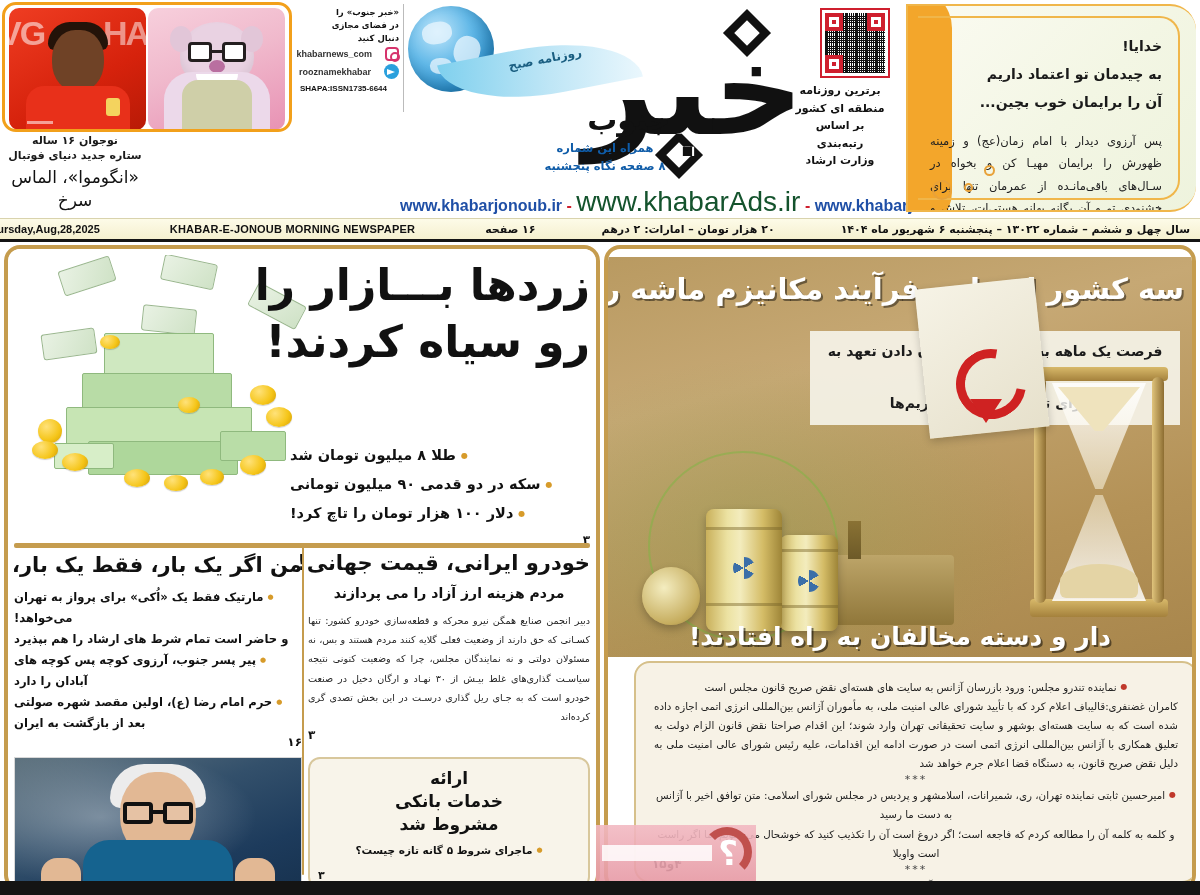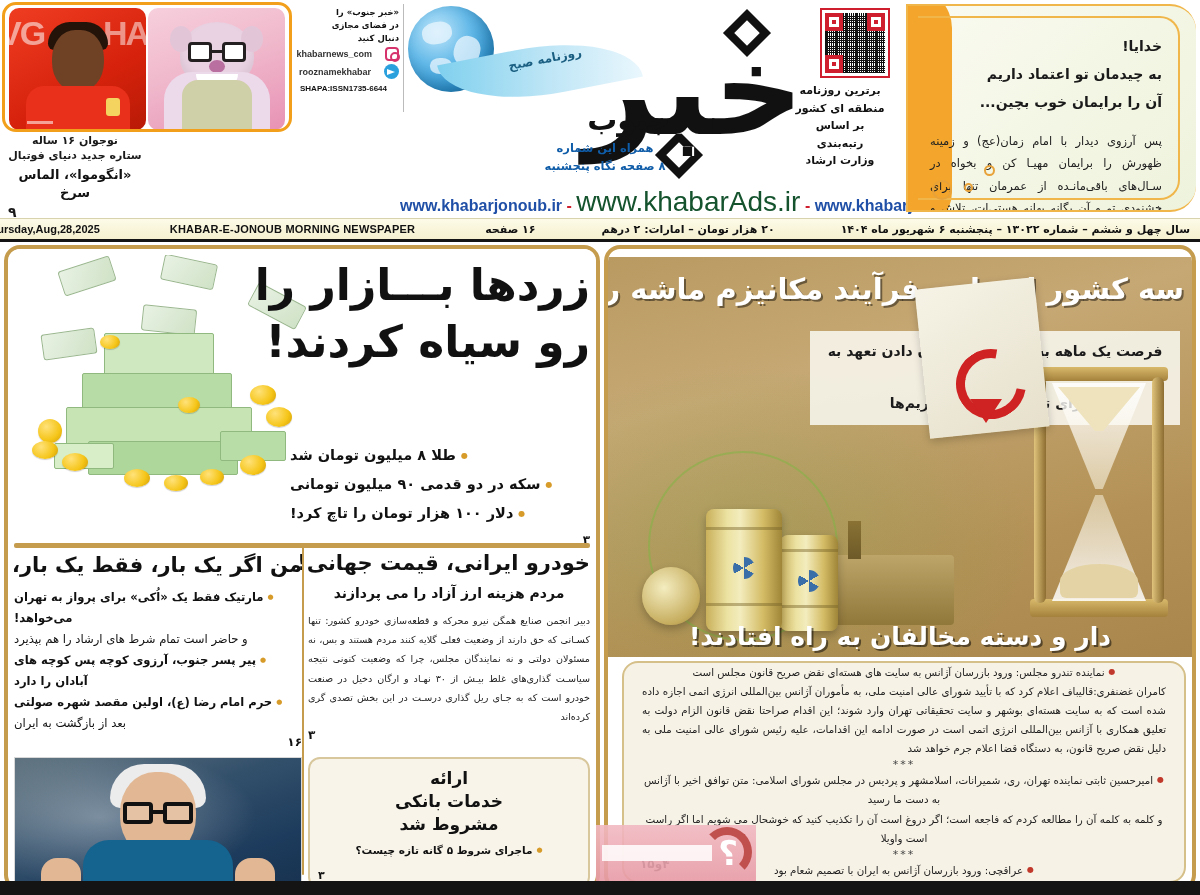--- a/index.html
+++ b/index.html
@@ -60,21 +60,21 @@
   .footballer .torso{ position:absolute; left:50%; bottom:0; transform:translateX(-50%);
       width:104px; height:44px; border-radius:18px 18px 0 0; background:#e8301a;}
   .footballer .badge{ position:absolute; right:26px; bottom:14px; width:14px;height:18px;
       background:#f4d35e; border-radius:3px;}
   .footballer .stripe{ position:absolute; left:18px; bottom:6px; width:26px;height:3px;background:rgba(255,255,255,.55);}
 
   .promo-cap { position:absolute; width:142px; text-align:center; direction:rtl; }
   .promo-cap.a { right:4px; top:134px; }
   .promo-cap.b { left:4px;  top:134px; }
   .promo-cap .l1 { font-size:11px; font-weight:700; color:#1a1a1a; line-height:1.35; }
-  .promo-cap .l2 { font-size:13px; font-weight:700; color:#111; line-height:1.4; margin-top:2px;}
+  .promo-cap .l2 { font-size:17px; font-weight:400; color:#111; line-height:1.4; margin-top:2px;}
   .promo-cap .pg { font-size:14px; font-weight:700; color:#1a1a1a; margin-top:2px;}
   .promo-cap.b .pg{ text-align:left; padding-left:4px;}
   .promo-cap.a .pg{ text-align:left; padding-left:6px;}
 
   
   .social { position:absolute; left:296px; top:4px; width:108px; height:108px;
     border-right:1px solid #bbb; padding:2px 4px; direction:rtl; }
   .social .hl { font-size:8.5px; font-weight:700; color:#111; line-height:1.5; text-align:right;}
   .social .row { display:flex; align-items:center; gap:13px; margin-top:3px; }
   .social .row .txt { font:700 9px "Liberation Sans",sans-serif; color:#333; direction:ltr;}
@@ -223,22 +223,22 @@
   .red-arrow{ position:absolute; right:166px; top:92px; width:70px; height:70px;}
   .red-arrow .ring{ position:absolute; inset:0; border:9px solid #cf2222; border-radius:50%;
     border-right-color:transparent; transform:rotate(-35deg);}
   .red-arrow .head{ position:absolute; left:14px; bottom:-4px; width:0;height:0;
     border-left:16px solid transparent;border-right:16px solid transparent;border-top:24px solid #cf2222;}
 
   .nuke-sub{ position:absolute; left:0; right:0; bottom:6px; text-align:center;
     font-size:25px; font-weight:900; color:#fff; direction:rtl;
     text-shadow: 2px 2px 0 rgba(0,0,0,.5);}
 
-  .nuke-body{ position:absolute; left:14px; top:412px; width:564px; height:222px;
-    background:#f7f2e6; border:2px solid #d6c08a; border-radius:16px; padding:0 18px 6px;
+  .nuke-body{ position:absolute; left:26px; top:412px; width:564px; height:222px;
+    background:#f7f2e6; border:2px solid #d6c08a; border-radius:16px; padding:15px 18px 6px;
     direction:rtl;}
   .nuke-body p{ font-size:10.3px; color:#1d1d1d; line-height:1.85; text-align:center; }
   .nuke-body p.just{ text-align:justify; }
   .nuke-body .bullet::before{ content:"\25CF"; color:#c0392b; font-size:8px; margin-left:4px; vertical-align:2px;}
   .nuke-body .stars{ text-align:center; font-size:11px; color:#444; letter-spacing:2px; line-height:1.2; }
   .nuke-body .pg{ position:absolute; left:16px; bottom:10px; font-size:12px; font-weight:800; color:#111;}
 
   
   .left-area{ position:absolute; left:4px; top:0; width:596px; height:646px;
     border:4px solid #c59c4e; border-radius:16px; background:#fff; overflow:hidden;}
@@ -264,21 +264,21 @@
   .hr-gold{ position:absolute; left:6px; width:576px; height:5px; background:#c59c4e; border-radius:2px;}
 
   
   .col-left{ position:absolute; left:6px; top:302px; width:288px; height:338px;}
   .col-mid{ position:absolute; left:300px; top:302px; width:282px; height:338px;}
 
   .marti-head{ font-size:21px; font-weight:900; color:#111; direction:rtl; text-align:center; line-height:1.35; white-space:nowrap;}
   .marti-bul{ direction:rtl; margin-top:8px; text-align:left;}
   .marti-bul .li{ font-size:11.6px; font-weight:800; color:#111; line-height:1.8;}
   .marti-bul .li::before{ content:"\25CF"; color:#d79b2a; font-size:7px; margin-left:4px; vertical-align:2px;}
-  .marti-bul .cont{ font-size:11.6px; font-weight:400; color:#111; line-height:1.8;}
+  .marti-bul .cont{ font-size:11.6px; font-weight:700; color:#111; line-height:1.8;}
   .marti-bul .pg{ font-size:12px; font-weight:800; color:#111; text-align:right; margin-top:2px;}
   .photo-box{ margin-top:8px; width:100%; height:150px; border:1px solid #d8d8d8;
     background:
       radial-gradient(ellipse at 30% 40%, rgba(255,255,255,.35), rgba(255,255,255,0) 55%),
       linear-gradient(160deg,#5f737f 0%, #33506b 38%, #1d3b5c 70%, #16304c 100%);
     position:relative; overflow:hidden;}
   .ph-head{ position:absolute; left:50%; top:14px; transform:translateX(-50%);
     width:76px; height:86px; border-radius:46% 46% 48% 48%; background:#e2b894;}
   .ph-hair{ position:absolute; left:50%; top:6px; transform:translateX(-50%);
     width:96px; height:44px; border-radius:48px 48px 14px 14px; background:#ececec;}

